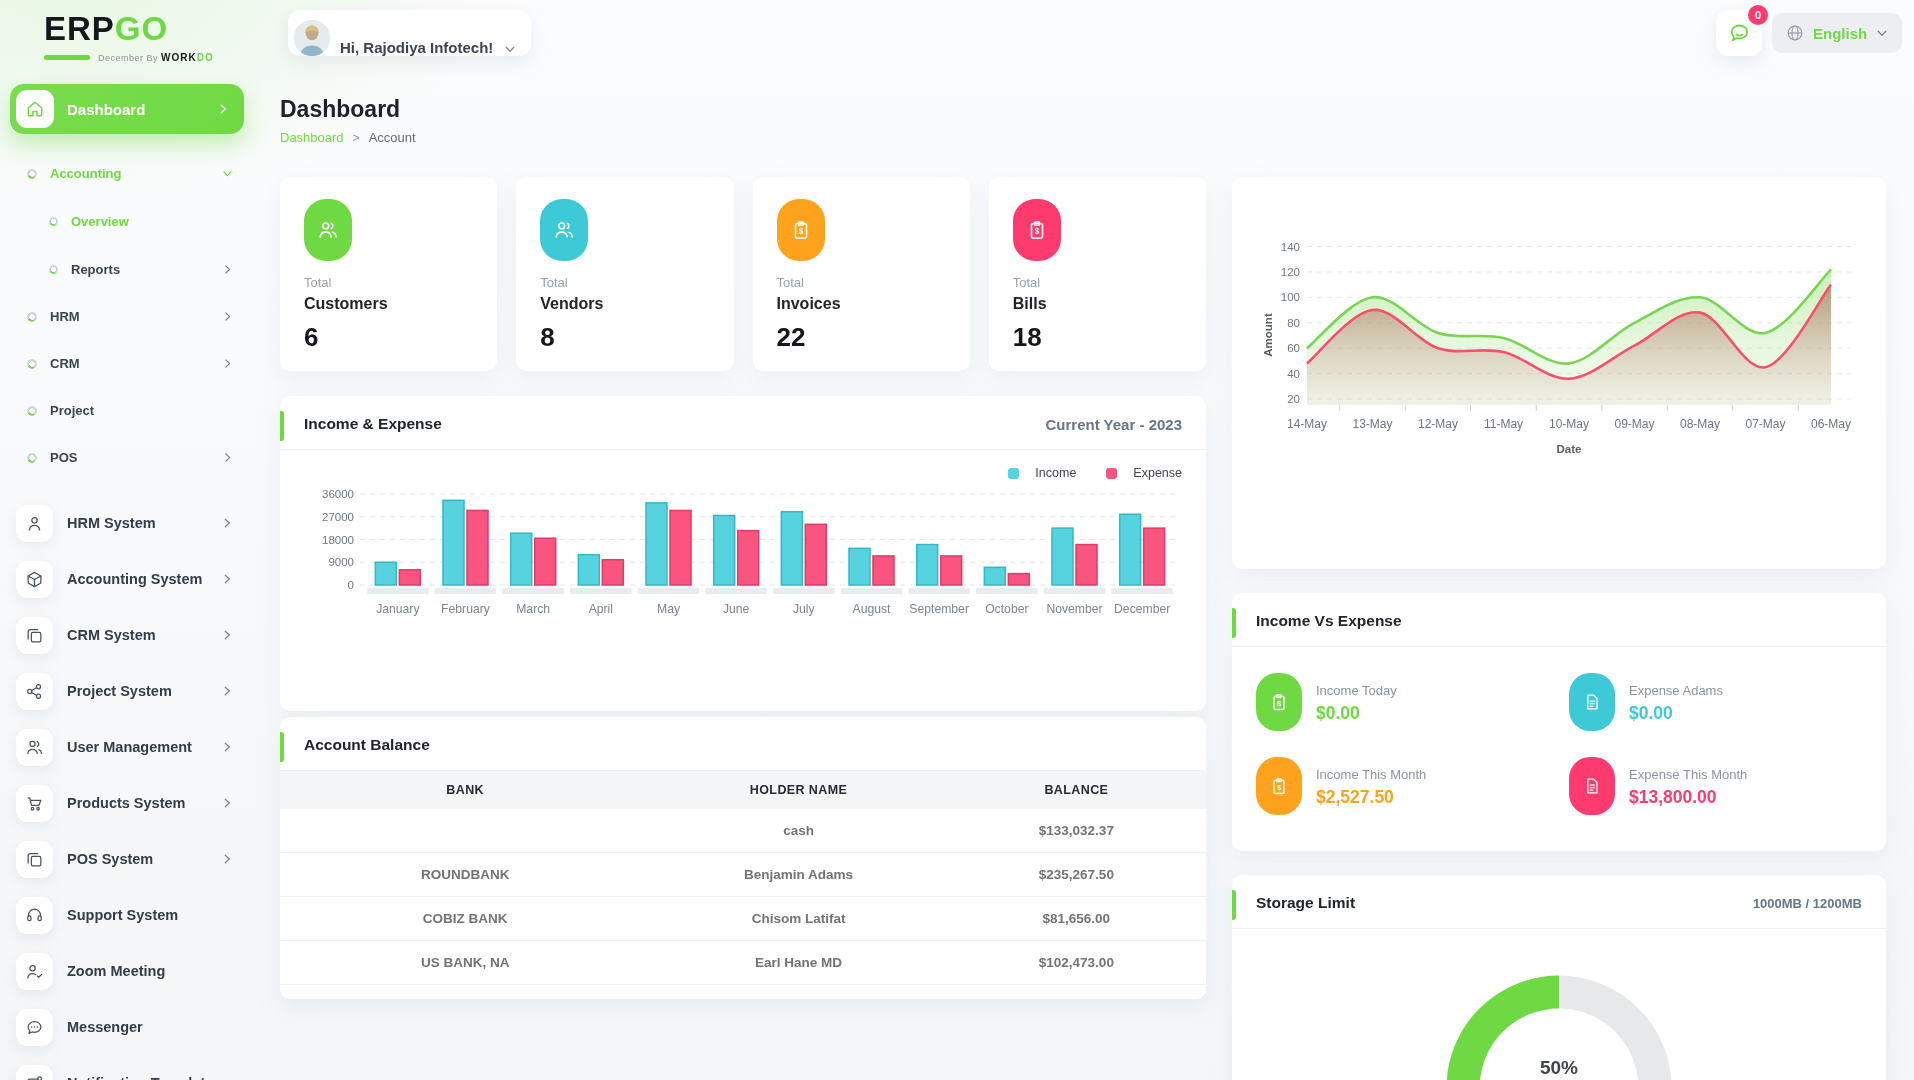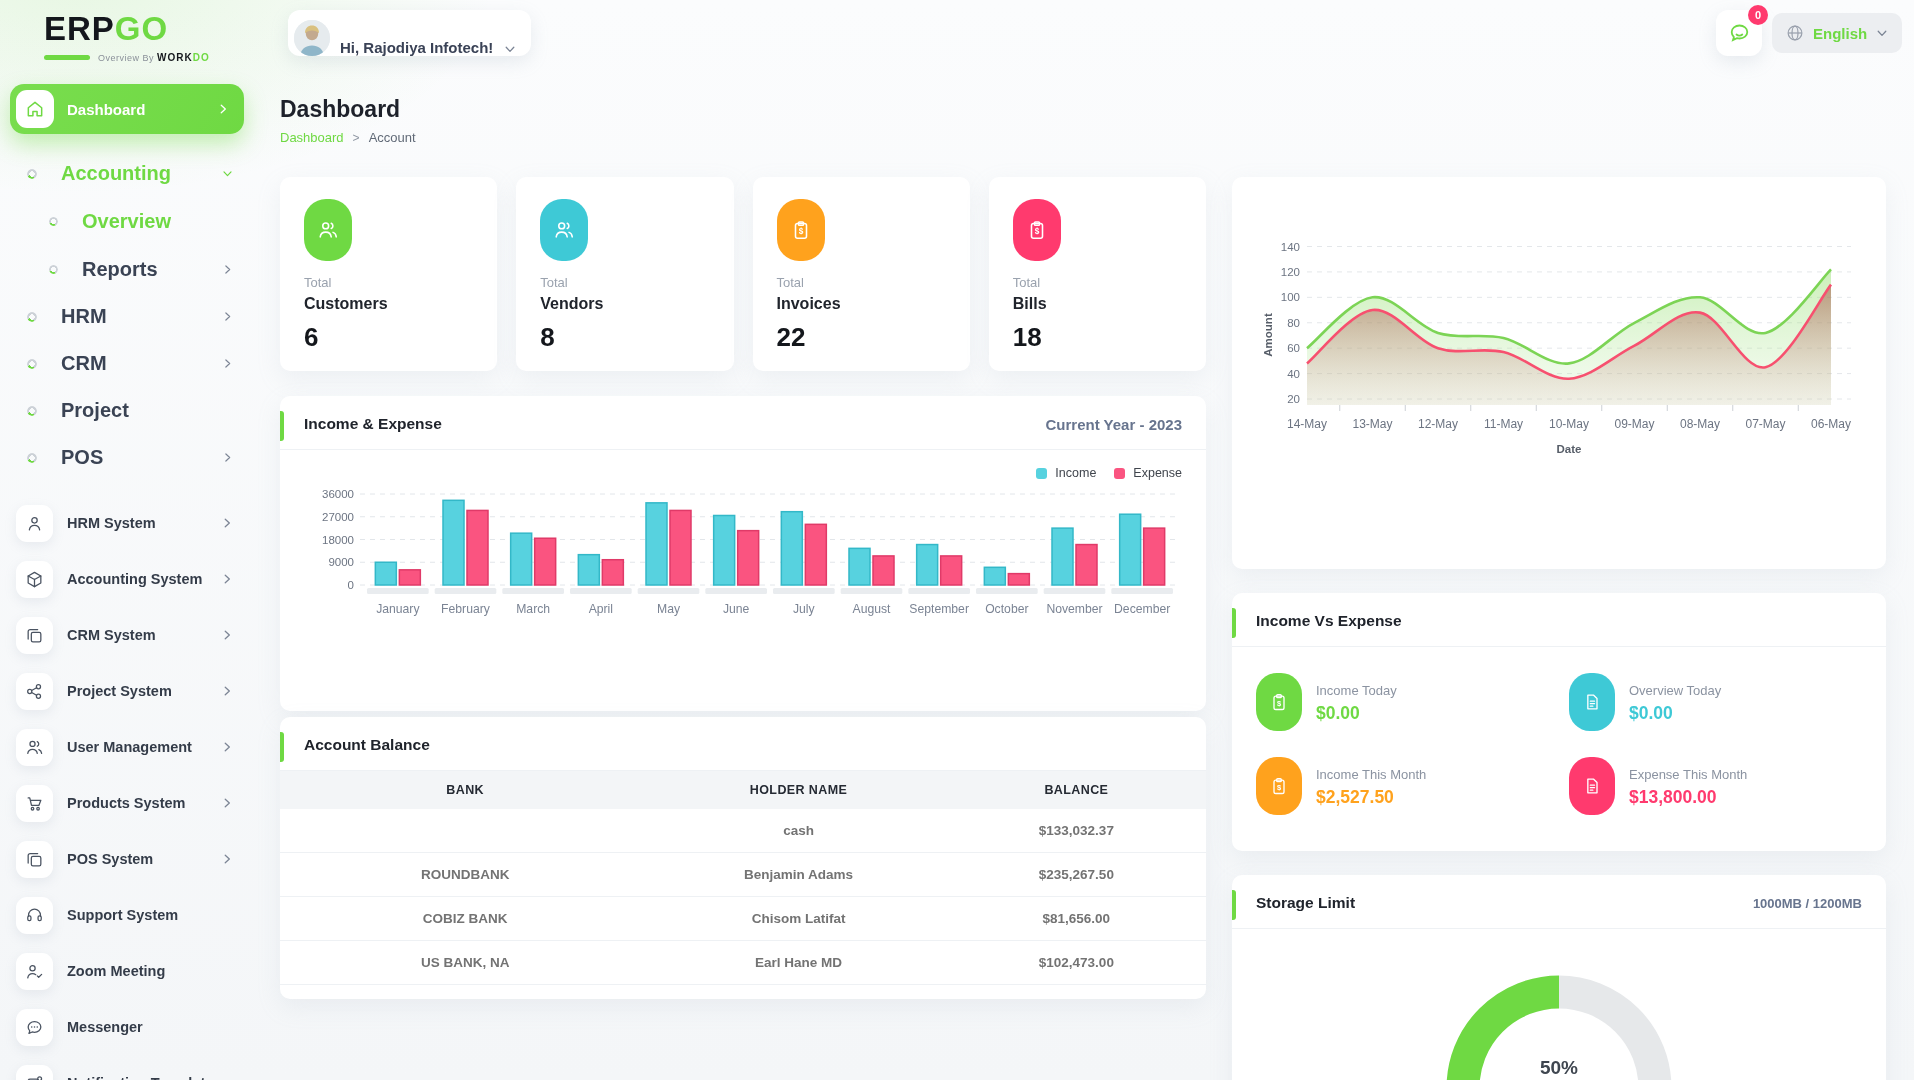--- a/index.html
+++ b/index.html
@@ -57,21 +57,21 @@
   .dash-label { color:#fff; font-weight:700; font-size:15px; flex:1; }
 
   .menu { margin-top:16px; }
   .s-item { height:47px; display:flex; align-items:center; gap:13px; padding:0 10px 0 17px; cursor:pointer; }
   .s-item.sub { padding-left:39px; height:48px; }
   .bullet { width:10px; height:10px; border-radius:50%; flex:0 0 10px;
     background:conic-gradient(from 150deg,#6fd943 0 95deg,#ccd1d7 95deg 360deg);
     -webkit-mask:radial-gradient(circle closest-side,transparent 52%,#000 54%);
             mask:radial-gradient(circle closest-side,transparent 52%,#000 54%); }
   .bullet.sm { width:9px; height:9px; flex-basis:9px; }
-  .s-label { font-size:20px; font-weight:600; color:#3a4354; flex:1;margin-left:11px; }
+  .s-label { font-size:13px; font-weight:600; color:#3a4354; flex:1; }
   .s-label.green { color:#6fd943; }
   .s-item .chev { width:13px; height:13px; }
 
   .systems { margin-top:14px; }
   .sys-item { height:56px; display:flex; align-items:center; gap:14px; padding:0 10px 0 6px; cursor:pointer; }
   .sys-ic { width:37px; height:37px; background:#fff; border-radius:11px; display:flex; align-items:center;
     justify-content:center; box-shadow:0 4px 12px rgba(152,163,180,.16); color:#4a5361; flex:0 0 37px; }
   .sys-ic svg { width:19px; height:19px; stroke:currentColor; stroke-width:1.6; fill:none; stroke-linecap:round; stroke-linejoin:round; }
   .sys-label { font-size:14.5px; font-weight:600; color:#343c49; flex:1; }
 
@@ -101,21 +101,21 @@
   .squircle { width:48px; height:62px; border-radius:22px; display:flex; align-items:center; justify-content:center; color:#fff; }
   .squircle svg { width:22px; height:22px; stroke:#fff; stroke-width:1.7; fill:none; stroke-linecap:round; stroke-linejoin:round; }
   .stat-top { margin-top:14px; font-size:13px; color:#9aa2ae; }
   .stat-name { margin-top:5px; font-size:16px; font-weight:700; color:#20242c; }
   .stat-value { margin-top:9px; font-size:26px; font-weight:700; color:#14171c; }
 
   
   .ie-card { margin-top:25px; height:315px; }
   .ie-body { padding:14px 24px 0 24px; }
   .legend { display:flex; justify-content:flex-end; gap:18px; height:18px; }
-  .leg-item { display:flex; align-items:center; gap:8px; cursor:pointer; }
+  .leg-item { display:flex; align-items:center; gap:16px; cursor:pointer;margin-left:12px; }
   .leg-chip { width:11px; height:11px; border-radius:3px; }
   .leg-label { font-size:12.5px; color:#40454d; }
 
   
   .ab-card { margin-top:6px;text-align:center; }
   .ab-table { width:100%; border-collapse:collapse; }
   .ab-table thead td { background:#f3f5f7; font-size:12.5px; font-weight:700; color:#252a33;
     letter-spacing:.4px; padding:12px 24px; }
   .ab-table tbody td { font-size:13.5px; color:#737373; padding:14px 24px; border-bottom:1px solid #eef1f4;font-weight:bold; }
   .ab-table tr td:nth-child(1){ width:40%; }
@@ -221,21 +221,21 @@
           <path d="M7 3.8h7l4 4V20.2H7z" stroke-linejoin="round"></path>
           <path d="M10 11h5M10 14h5M10 17h3"></path>
         </symbol>
     </defs>
   </svg>
 
   <div class="logo">
     <div class="logo-line1"><span class="logo-dark">ERP</span><span class="logo-green">GO</span></div>
     <div class="logo-line2">
       <span class="logo-bar"></span>
-      <span class="powered"><span>Overview By</span> <b><span>WORK</span><span class="g">DO</span></b></span>
+      <span class="powered"><span>December By</span> <b><span>WORK</span><span class="g">DO</span></b></span>
     </div>
   </div>
 
   <div class="user-pill">
     <span class="avatar">
       <svg viewBox="0 0 36 36">
           <rect width="36" height="36" fill="#e6ebee"></rect>
           <circle cx="18" cy="14" r="6.2" fill="#c3a98e"></circle>
           <path d="M11 13.2c0-5 3-7.6 7-7.6s7 2.6 7 7.6c-2-1.8-4-2.6-7-2.6s-5 .8-7 2.6z" fill="#d9c07f"></path>
           <path d="M6 36c1-7 5.8-10.4 12-10.4S29 29 30 36z" fill="#8fb6c9"></path>
@@ -680,21 +680,21 @@
                 </span>
               <span><span class="ive-label">Income Today</span>
               <div class="ive-value t-green">$0.00</div></span>
             </div>
             <div class="ive-item">
               <span class="ive-ic c-teal">
                   <svg>
                     <use href="#i-file"></use>
                   </svg>
                 </span>
-              <span><span class="ive-label">Overview Today</span>
+              <span><span class="ive-label">Expense Adams</span>
               <div class="ive-value t-teal">$0.00</div></span>
             </div>
             <div class="ive-item">
               <span class="ive-ic c-orange">
                   <svg>
                     <use href="#i-clipboard"></use>
                   </svg>
                 </span>
               <span><span class="ive-label">Income This Month</span>
               <div class="ive-value t-orange">$2,527.50</div></span>

